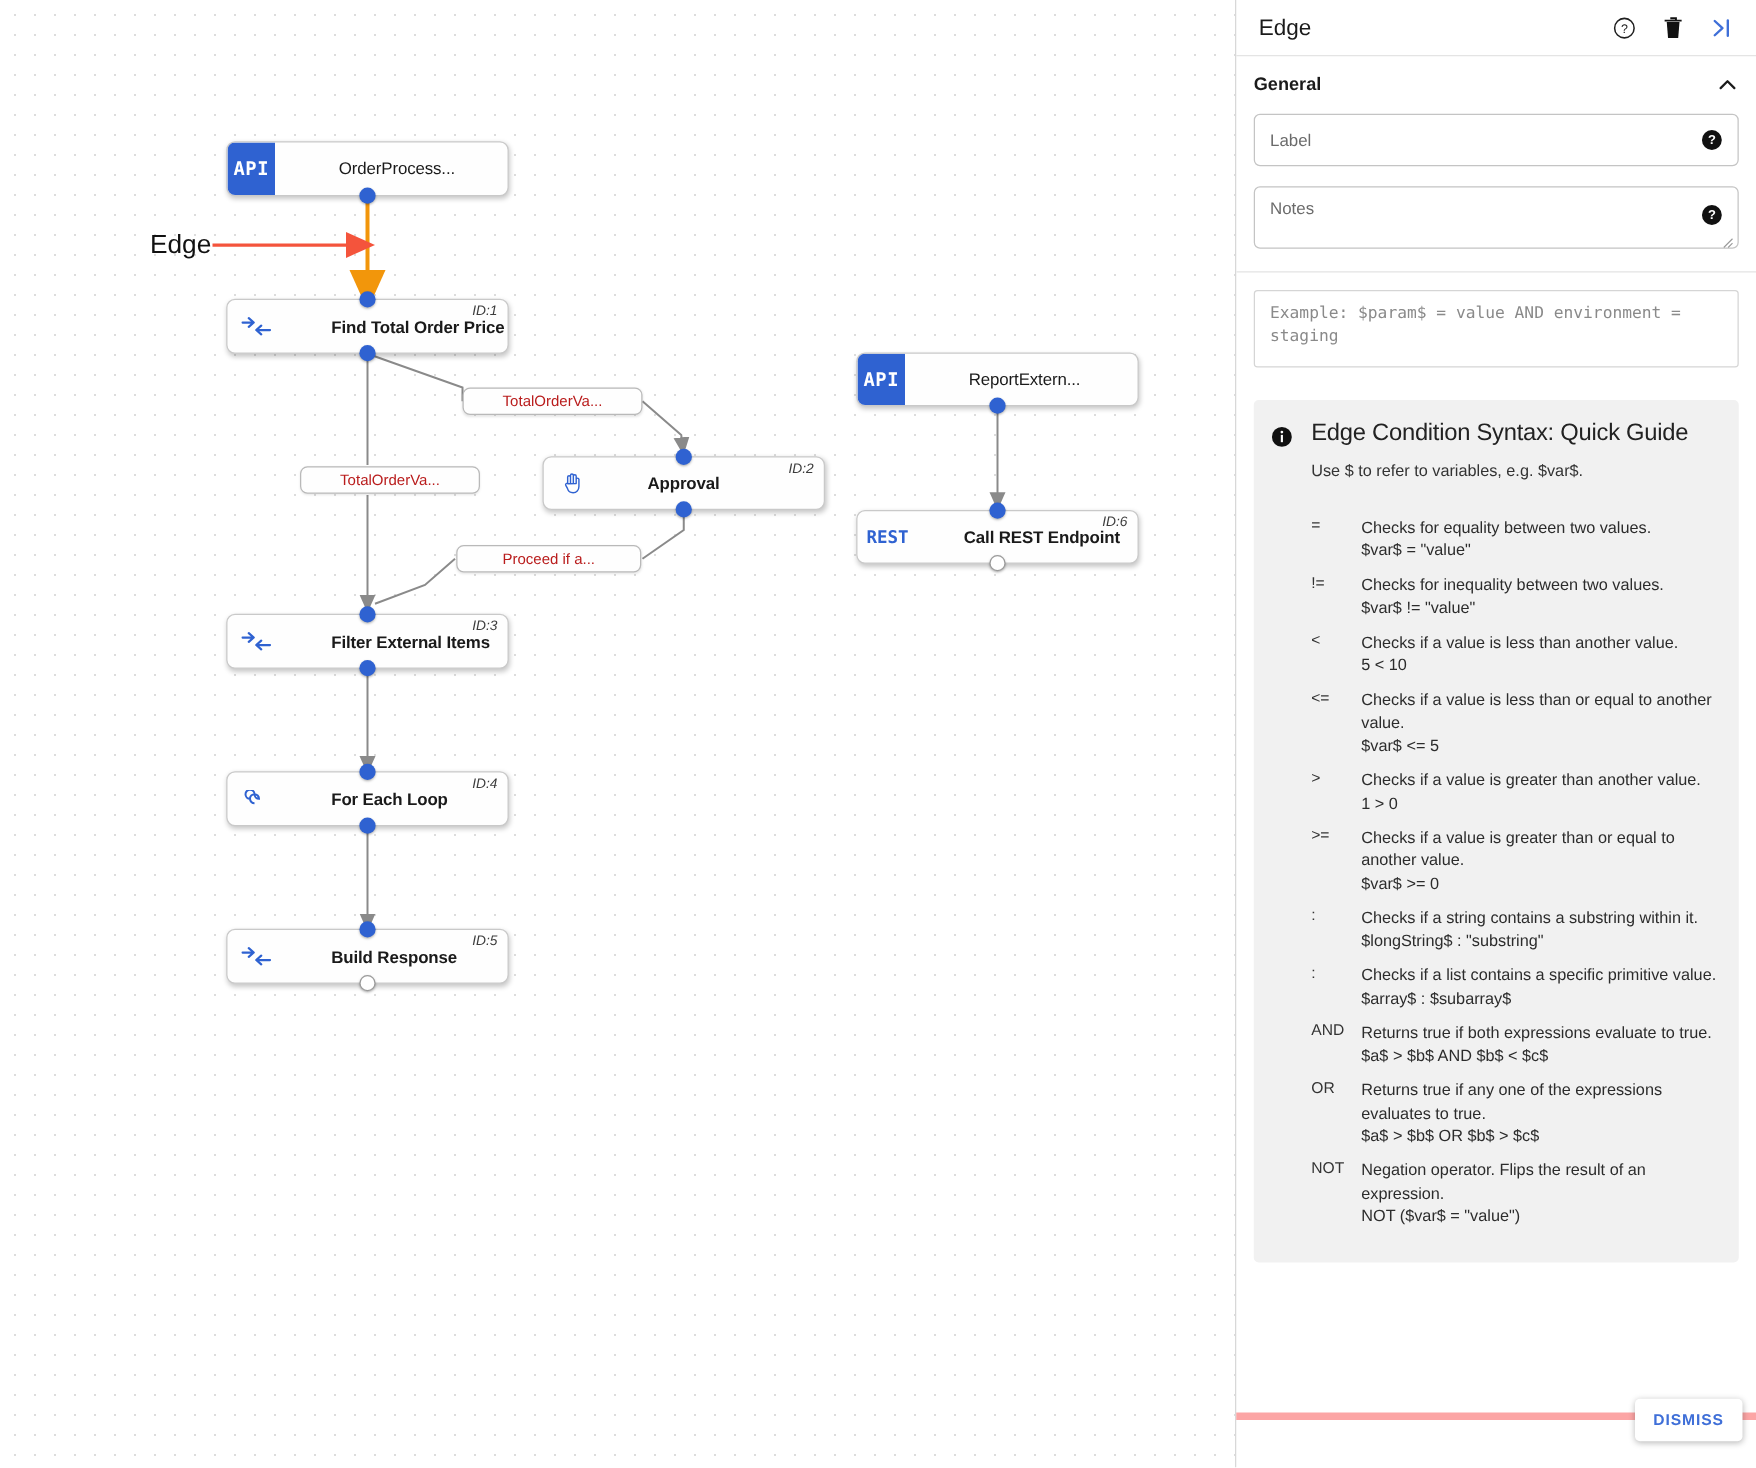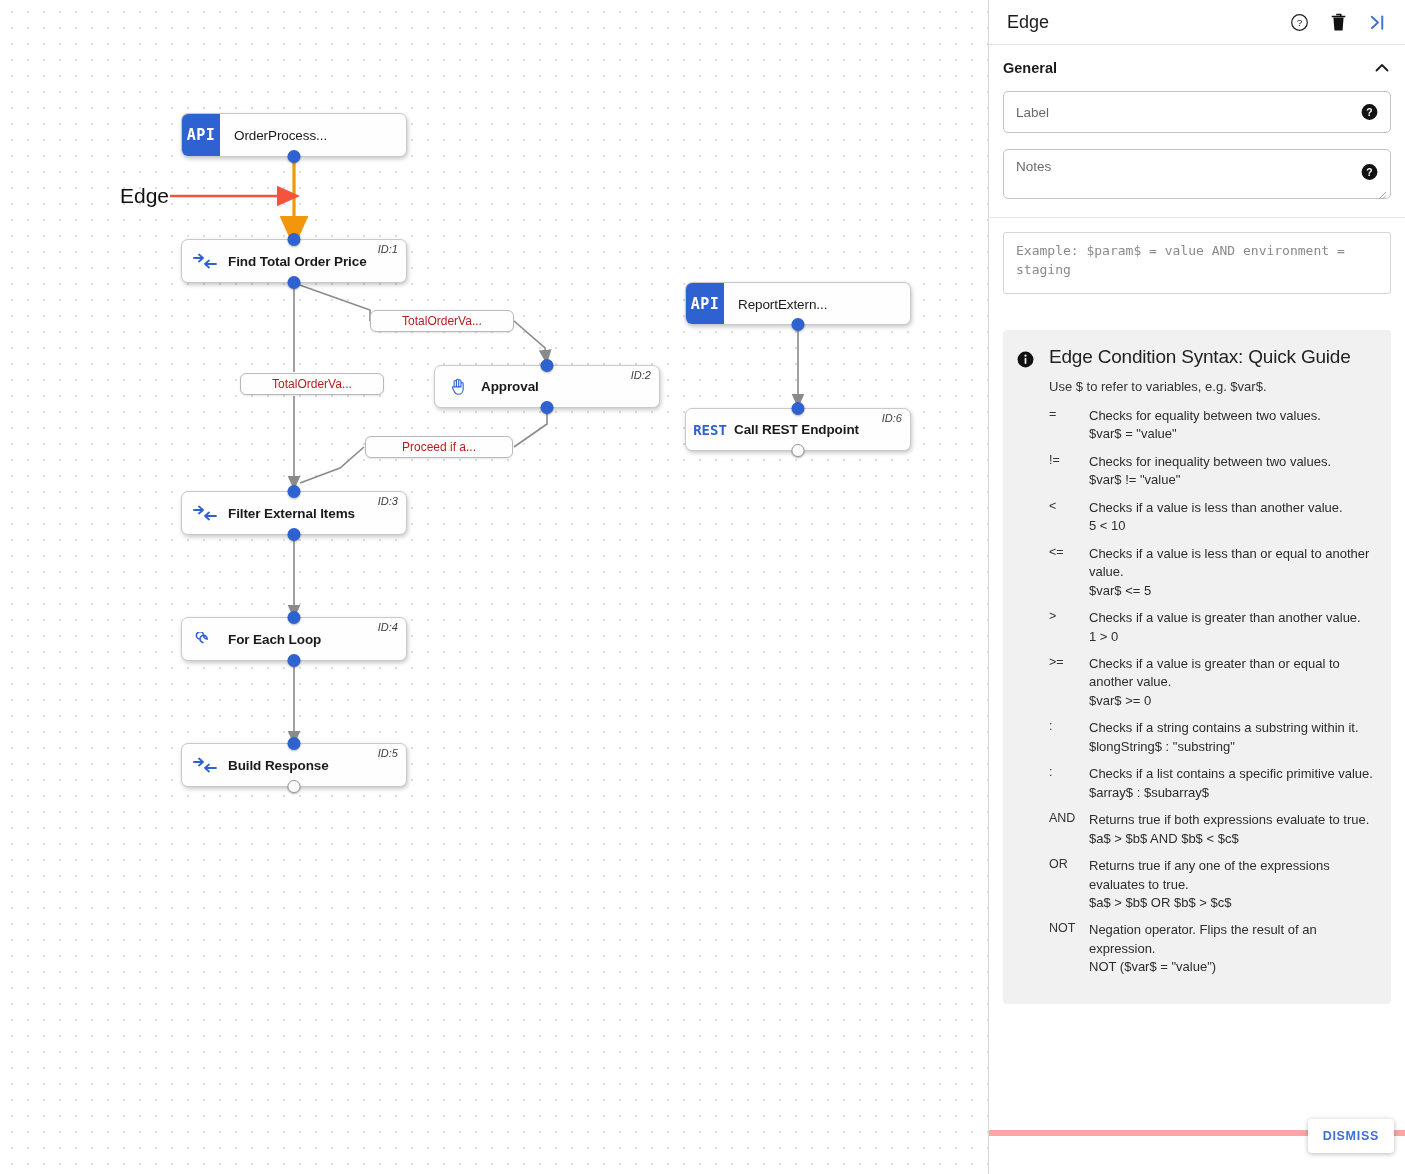--- a/index.html
+++ b/index.html
@@ -24,21 +24,21 @@
 
   .node {
     position: absolute;
     background: #fefefe;
     border: 1px solid #c9c9c9;
     border-radius: 7px;
     box-shadow: 1px 2px 4px rgba(0,0,0,0.22);
     display: flex; align-items: center;
     overflow: visible;
   }
-  .node-inner { display:flex; align-items:center; width:100%; height:100%; border-radius:6px; overflow:hidden; }
+  .node-inner { display:flex; align-items:center; width:100%; height:100%; border-radius:6px; overflow:hidden;gap:37px; }
   .api-badge {
     width: 38px; height: 100%;
     background: #2f62d1;
     color: #fff;
     display: flex; align-items: center; justify-content: center;
     font-family: "DejaVu Sans Mono", monospace;
     font-size: 15px; font-weight: 700; letter-spacing: 0.5px;
   }
   .rest-badge {
     width: 48px; height: 100%;
@@ -138,35 +138,35 @@
   }
 
   .cond-box {
     border: 1px solid #d5d5d5;
     border-radius: 3px;
     min-height: 62px;
     padding: 9px 12px;
     font-family: "DejaVu Sans Mono", monospace;
     font-size: 13px; color: #8a8a8a;
     line-height: 1.45;
-    margin-bottom: 36px;
+    margin-bottom: 26px;
     background: #fff;
   }
 
   .guide {
     background: #f1f1f1;
     border-radius: 4px;
     padding: 16px 14px 18px 14px;
     display: flex;
     gap: 14px;
   }
   .guide-icon { flex: 0 0 18px; padding-top: 5px; }
   .guide-body { flex: 1; }
   .guide-title { font-size: 19px; color: #222; font-weight: 400; letter-spacing: -0.2px; margin-bottom: 11px; }
-  .guide-sub { font-size: 13px; color: #333; margin-bottom: 13px; }
+  .guide-sub { font-size: 13px; color: #333; margin-bottom: 29px; }
   .op-row { display: flex; margin-bottom: 9px; }
   .op-key {
     flex: 0 0 40px; font-size: 12.5px; color: #333;
     font-family: "Liberation Sans", sans-serif;
     padding-top: 0px;
   }
   .op-desc { flex: 1; font-size: 13px; color: #2c2c2c; line-height: 1.42; }
   .op-ex { font-size: 13px; color: #2c2c2c; }
 
   .panel-footer {

